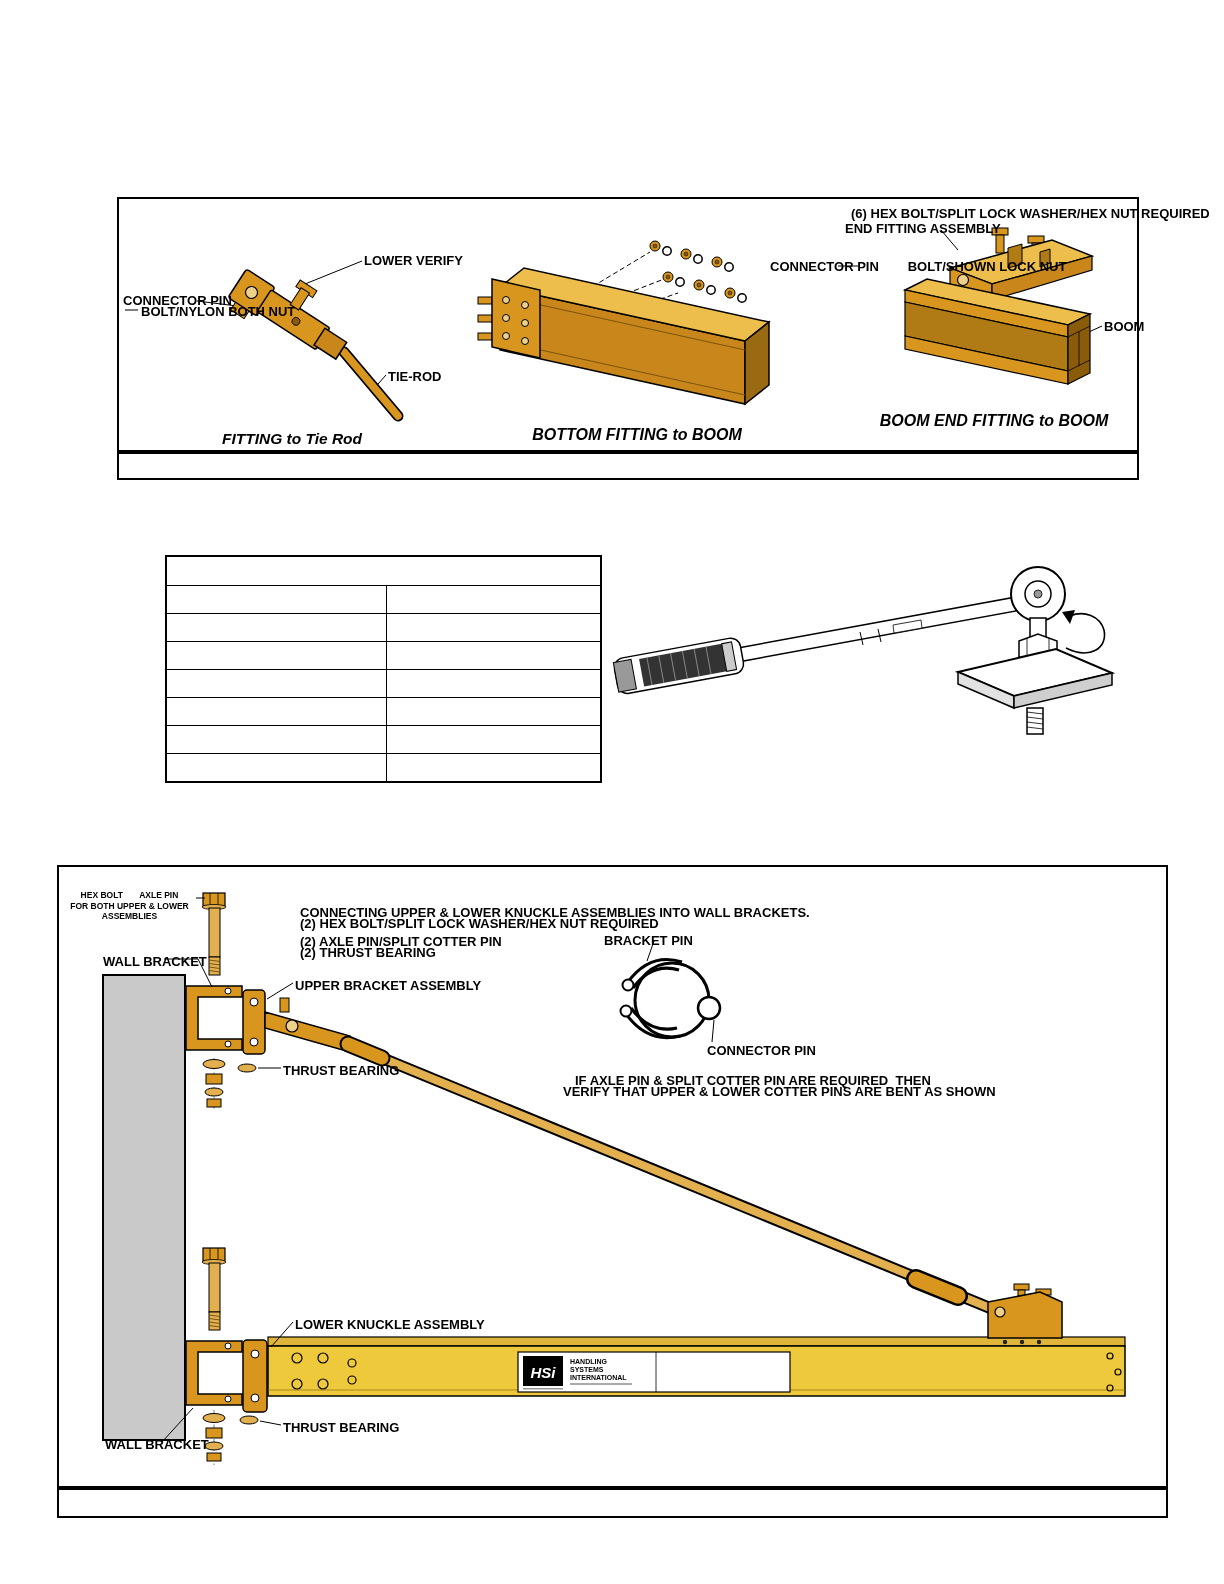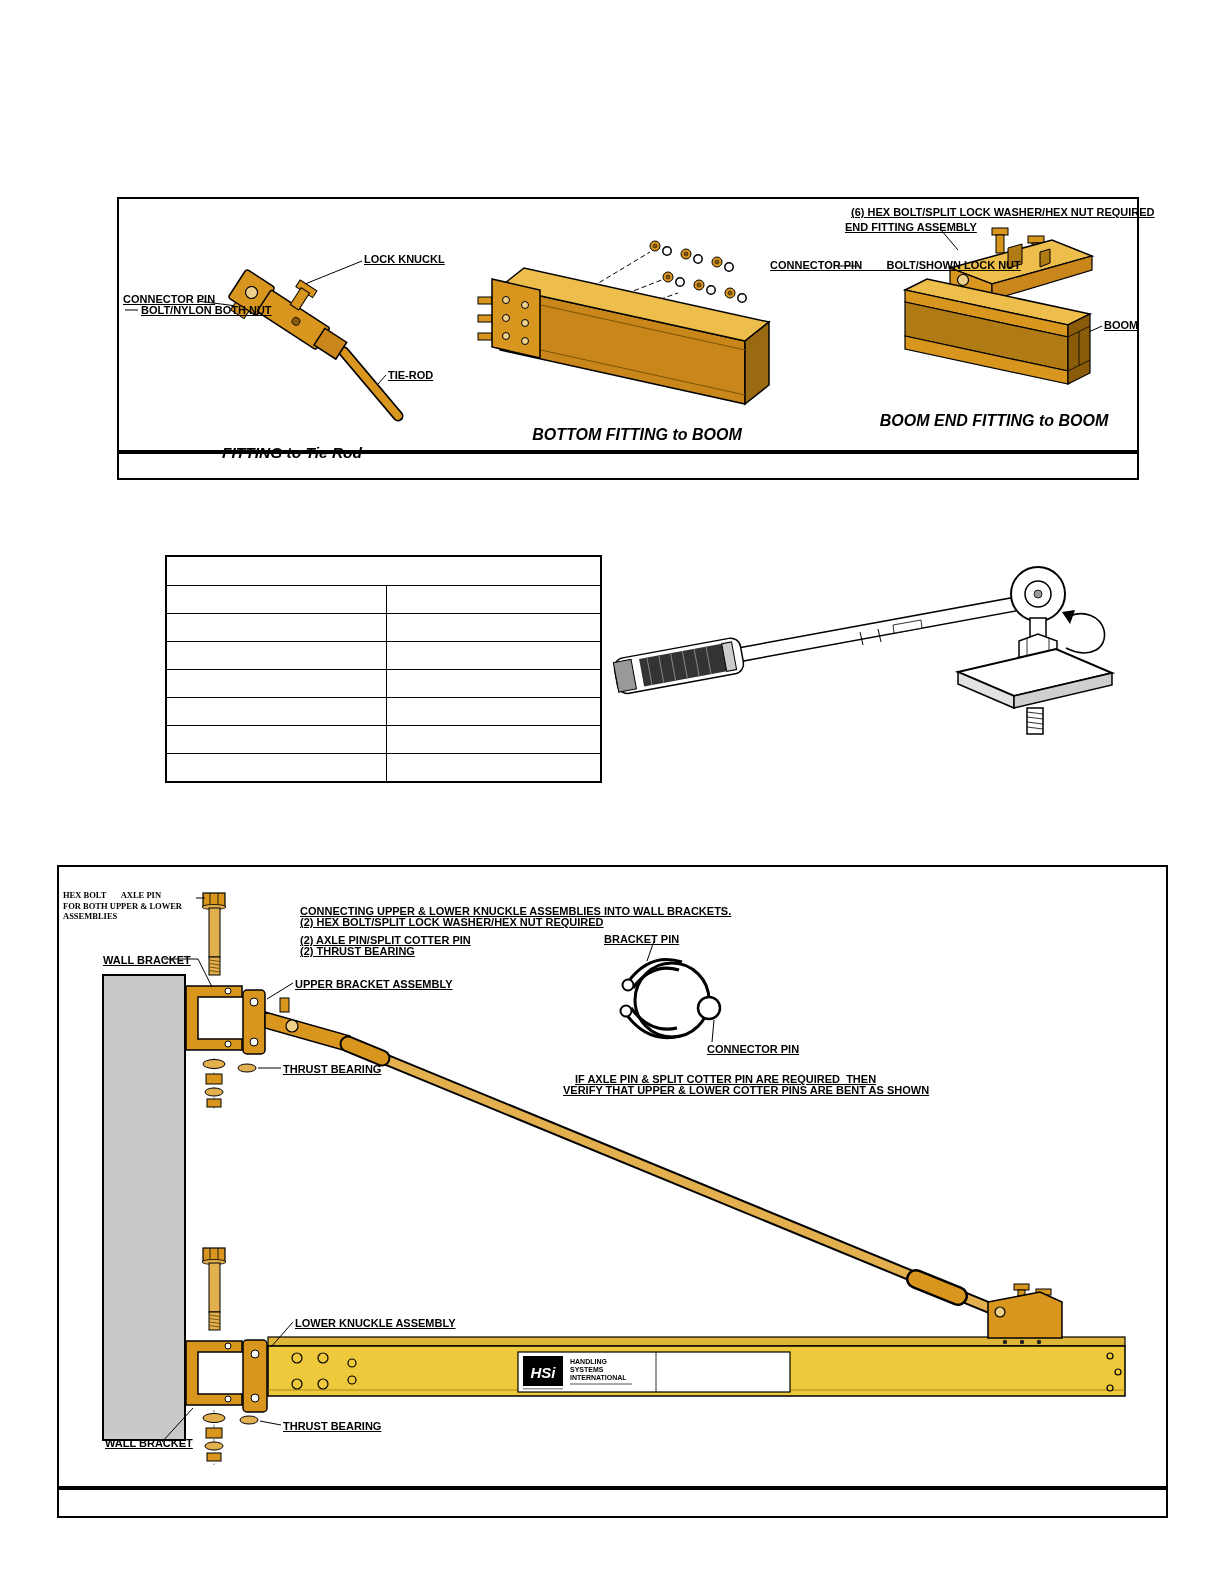--- a/index.html
+++ b/index.html
@@ -1,21 +1,21 @@
 <!DOCTYPE html>
 <html><head>
 <meta charset="utf-8">
 <style>
   html,body{margin:0;padding:0;background:#fff;}
   *{box-sizing:border-box;}
   .page{position:relative;width:1224px;height:1584px;background:#fff;font-family:"Liberation Sans",sans-serif;color:#000;overflow:hidden;}
   .panel{position:absolute;border:2px solid #000;background:transparent;}
-  .lbl{position:absolute;font-size:11px;font-weight:700;line-height:1.18;white-space:pre;text-decoration:underline;}
+  .lbl{position:absolute;font-size:13px;font-weight:700;line-height:1.18;white-space:pre;}
   .lbl-line{font-size:8.5px;font-weight:700;line-height:1.25;white-space:pre;}
-  .lbl-block{position:absolute;text-align:left;font-family:Liberation Serif, serif;}
+  .lbl-block{position:absolute;text-align:center;}
   .cap{position:absolute;font-style:italic;text-align:center;}
   .cap-light{font-size:15.5px;font-weight:600;}
   .cap-bold{font-size:16px;font-weight:800;text-align:center;}
   .spec-table{position:absolute;left:165px;top:555px;width:437px;border:2px solid #000;background:#fff;}
   .spec-table .hdr{height:28px;font-size:9px;font-weight:700;padding:2px 4px;}
   .spec-table .row{display:flex;height:28px;border-top:1.5px solid #000;}
   .spec-table .c1{width:220px;border-right:1.5px solid #000;font-size:9px;padding:2px 4px;}
   .spec-table .c2{flex:1;font-size:9px;padding:2px 4px;}
   svg.art{position:absolute;overflow:visible;}
   text{font-family:"Liberation Sans",sans-serif;}
@@ -104,25 +104,25 @@
       <polygon points="905,290 1068,325 1068,337 905,302" fill="#D8961F" stroke="#000" stroke-width="1.2"></polygon>
       <polygon points="905,302 1068,337 1068,371 905,336" fill="#B07A14" stroke="#000" stroke-width="1.2"></polygon>
       <polygon points="905,336 1068,371 1068,384 905,349" fill="#D8961F" stroke="#000" stroke-width="1.2"></polygon>
       <polygon points="1068,325 1090,314 1090,373 1068,384" fill="#8a5c0a" stroke="#000" stroke-width="1.2"></polygon>
       <line x1="1068" y1="337" x2="1090" y2="326" stroke="#000" stroke-width="0.8"></line>
       <line x1="1068" y1="371" x2="1090" y2="360" stroke="#000" stroke-width="0.8"></line>
       <line x1="1079" y1="332" x2="1079" y2="366" stroke="#000" stroke-width="0.8"></line>
     </g>
   </svg>
 
-  <div class="lbl" style="left:364px;top:253px">LOCK KNUCKL</div>
+  <div class="lbl" style="left:364px;top:253px">LOWER VERIFY</div>
   <div class="lbl" style="left:123px;top:293px">CONNECTOR PIN</div>
   <div class="lbl" style="left:141px;top:304px">BOLT/NYLON BOTH NUT</div>
   <div class="lbl" style="left:388px;top:369px">TIE-ROD</div>
-  <div class="cap cap-light" style="left:192px;top:444px;width:200px">FITTING to Tie Rod</div>
+  <div class="cap cap-light" style="left:192px;top:430px;width:200px">FITTING to Tie Rod</div>
   <div class="cap cap-bold" style="left:507px;top:426px;width:260px">BOTTOM FITTING to BOOM</div>
   <div class="cap cap-bold" style="left:863px;top:412px;width:262px">BOOM END FITTING to BOOM</div>
   <div class="lbl" style="left:851px;top:206px">(6) HEX BOLT/SPLIT LOCK WASHER/HEX NUT REQUIRED</div>
   <div class="lbl" style="left:845px;top:221px">END FITTING ASSEMBLY</div>
   <div class="lbl" style="left:770px;top:259px">CONNECTOR PIN        BOLT/SHOWN LOCK NUT</div>
   <div class="lbl" style="left:1104px;top:319px">BOOM</div>
 
   <div class="spec-table">
     <div class="hdr"></div>
     <div class="row">

